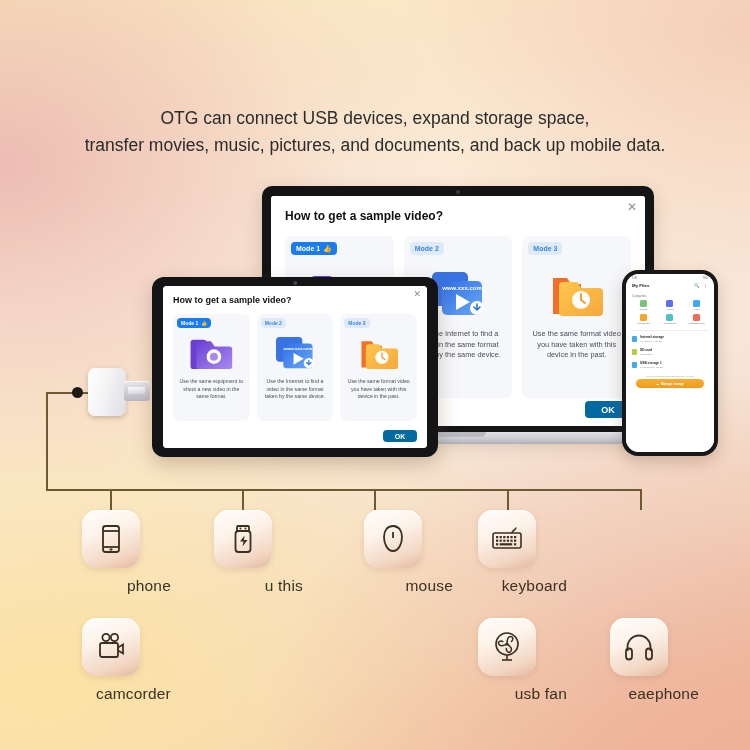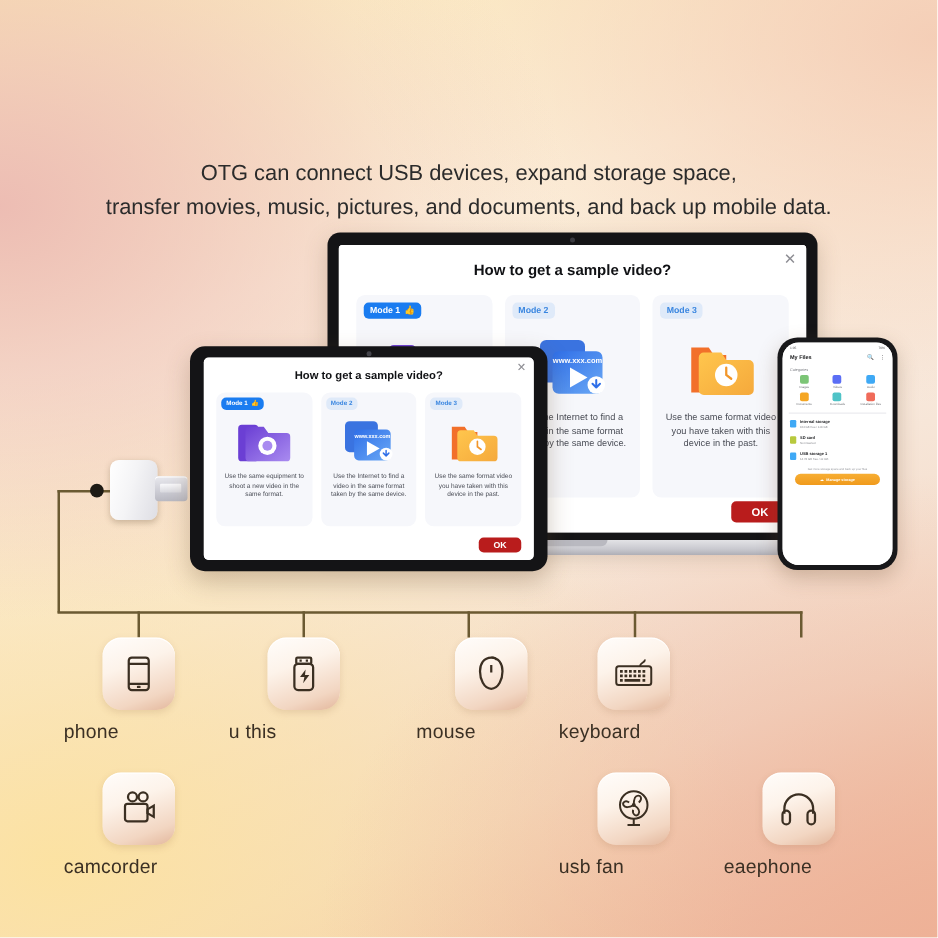--- a/index.html
+++ b/index.html
@@ -23,21 +23,21 @@
     position:absolute;left:0;right:0;top:28px;text-align:center;
     font-size:58px;font-weight:bold;letter-spacing:-.5px;line-height:1;
     white-space:nowrap;
     background:linear-gradient(95deg,#7d5f15 0%,#8a6a18 20%,#b89a52 33%,#e4d3a8 41%,#c8ad65 49%,#8a6a18 60%,#7d5f15 100%);
     -webkit-background-clip:text;background-clip:text;color:transparent;
     -webkit-text-fill-color:transparent;
     filter:drop-shadow(0 1px 0 rgba(255,255,255,.5));
   }
   .subtitle{
     position:absolute;left:0;right:0;top:105px;text-align:center;
-    font-size:17.5px;color:#2b2b2b;line-height:1.55;margin-top:20px;
+    font-size:17.5px;color:#2b2b2b;line-height:1.55;
   }
 
   
   .wire{position:absolute;background:#6b5a32;}
   .dot{position:absolute;width:11px;height:11px;border-radius:50%;background:#1d1a14;}
 
   
   .otg{position:absolute;left:88px;top:368px;width:44px;height:48px;}
   .otg .body{
     position:absolute;left:0;top:0;width:38px;height:48px;border-radius:7px;
@@ -86,35 +86,35 @@
   .phone .frame{
     position:absolute;inset:0;border-radius:16px;background:#18181a;
     padding:4px;box-sizing:border-box;
     box-shadow:0 6px 16px rgba(110,80,50,.28);
   }
   .phone .screen{position:absolute;inset:4px;background:#fff;border-radius:13px;overflow:hidden;}
 
   
   .dlg{position:absolute;inset:0;background:#fff;box-sizing:border-box;}
   .dlg .close{position:absolute;right:8px;top:5px;font-size:12px;color:#8d8d93;line-height:1;cursor:pointer;}
-  .dlg h3{margin:0;text-align:center;font-weight:bold;color:#101114;}
+  .dlg h3{margin:0;font-weight:bold;color:#101114;}
   .cards{display:flex;gap:8px;}
   .card{
     flex:1;background:#f6f7fb;border-radius:7px;position:relative;
     display:flex;flex-direction:column;align-items:center;
   }
   .badge{
     position:absolute;left:6px;top:6px;border-radius:4px;
     color:#fff;font-weight:bold;line-height:1;white-space:nowrap;
     background:#1a7cf0;display:flex;align-items:center;gap:3px;
   }
   .badge.ghost{background:#dfeaf9;color:#3a86e0;}
   .card .cap{color:#4a4d56;text-align:center;line-height:1.45;}
   .okbtn{
-    position:absolute;border-radius:4px;background:#b91c1c;color:#fff;font-weight:bold;
+    position:absolute;border-radius:4px;background:#0369a1;color:#fff;font-weight:bold;
     display:flex;align-items:center;justify-content:center;cursor:pointer;
   }
 
   
   .art{position:relative;}
 
   
   .pf{position:absolute;inset:0;background:#fff;font-size:3.4px;color:#202124;}
   .pf .status{display:flex;justify-content:space-between;padding:3px 6px 1px;font-size:2.6px;color:#5a5a5e;}
   .pf .bar{display:flex;align-items:center;justify-content:space-between;padding:2px 6px 4px;}
@@ -129,21 +129,21 @@
   .pf .row i{width:5px;height:6px;border-radius:1px;flex:none;}
   .pf .row .tt{font-size:3.2px;font-weight:bold;color:#1c1d20;}
   .pf .row .ss{font-size:2.3px;color:#8c8e93;}
   .pf .note{font-size:2.3px;color:#9a9ca1;text-align:center;padding:4px 6px 2px;}
   .pf .cta{
     margin:0 10px;border-radius:7px;height:9px;background:linear-gradient(180deg,#f7ae33,#f09a1c);
     color:#fff;font-size:3px;font-weight:bold;display:flex;align-items:center;justify-content:center;gap:2px;
   }
 
   
-  .iconcell{position:absolute;width:120px;text-align:left;}
+  .iconcell{position:absolute;width:120px;text-align:right;}
   .iconbox{
     width:58px;height:58px;margin:0 auto;border-radius:15px;
     background:linear-gradient(160deg,#fffdfb 0%,#fdf3ea 38%,#f2d6c2 78%,#e3b79c 100%);
     box-shadow:0 2px 6px rgba(150,105,70,.18), inset 0 1px 0 rgba(255,255,255,.9);
     display:flex;align-items:center;justify-content:center;
   }
   .iconcell .lbl{
     margin-top:9px;font-size:15.5px;color:#3b3024;letter-spacing:.2px;
   }
   svg{display:block;}

